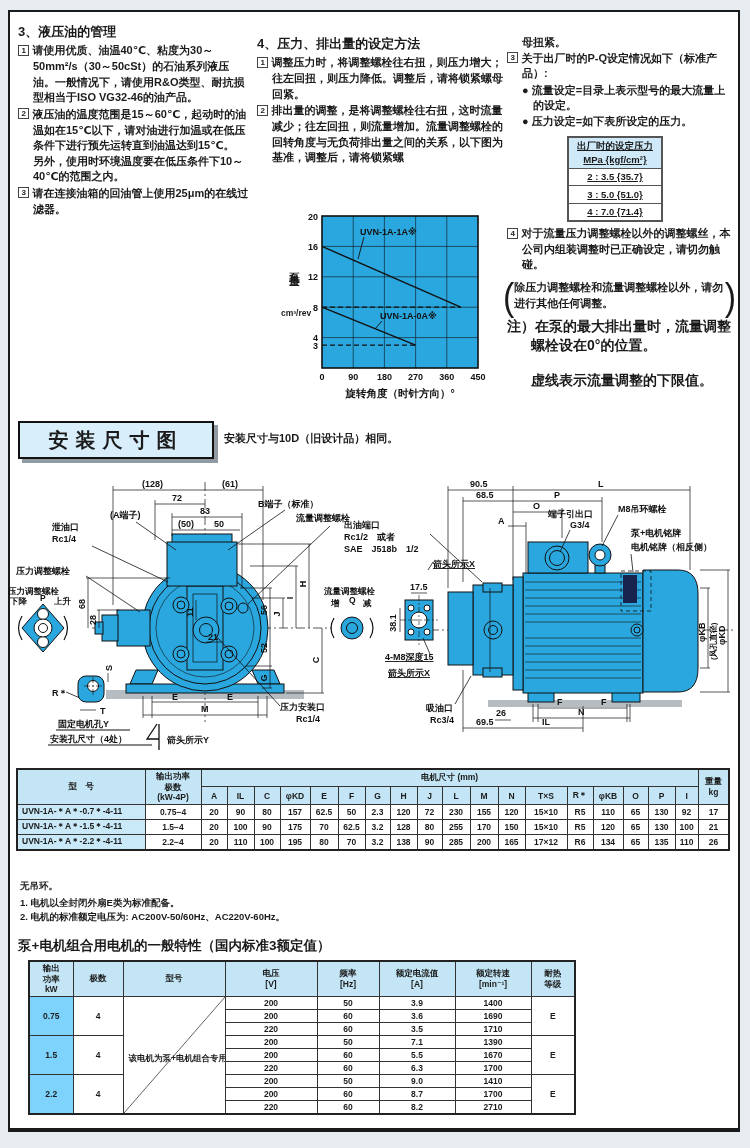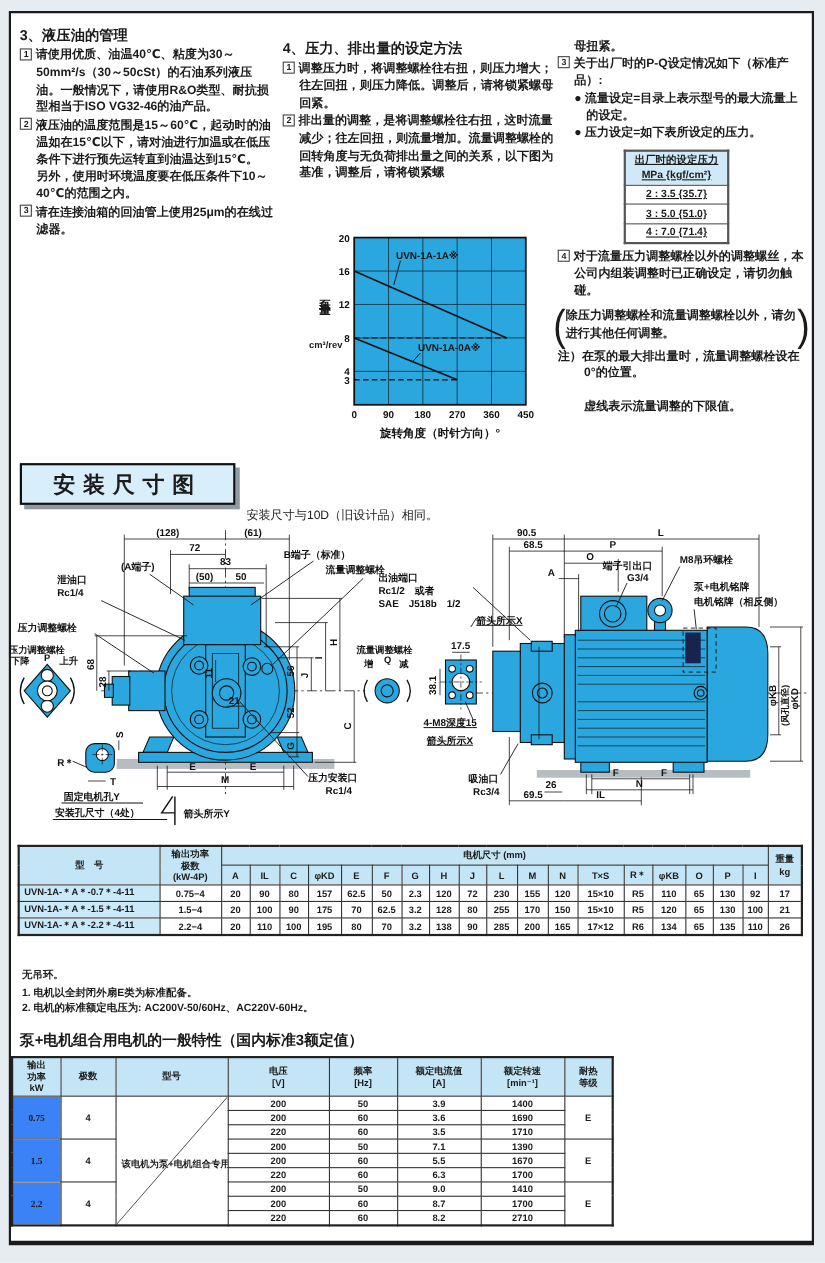--- a/index.html
+++ b/index.html
@@ -8,44 +8,44 @@
   .frame{position:absolute;left:8px;top:10px;width:728px;height:1116px;background:#fff;
          border:2px solid #1b1b1b;border-bottom-width:4px;}
   .abs{position:absolute;}
   
   .col{position:absolute;font-size:11px;font-weight:bold;line-height:1.42;}
   .sec-title{font-size:13px;font-weight:bold;margin-bottom:2px;}
   .item{padding-left:15px;text-indent:-15px;margin-bottom:1px;}
   .nbox{display:inline-block;border:1px solid #444;font-size:8px;line-height:9px;
         padding:0 2.5px;margin-right:3px;text-indent:0;vertical-align:1.5px;}
   .bullet-row{padding-left:26px;text-indent:-11px;}
-  .note-row{padding-left:24px;text-indent:-24px;font-size:11px;line-height:1.35;margin-top:4px;}
+  .note-row{padding-left:24px;text-indent:-24px;font-size:14px;line-height:1.35;margin-top:4px;}
   .paren{display:flex;align-items:center;margin:6px 0 0 -4px;}
   .paren .bp{font-size:34px;font-weight:400;line-height:1;transform:scaleY(1.15);}
   
   .pqtable{border-collapse:collapse;margin:6px 0 4px 60px;border:2px solid #555;text-decoration:underline;}
   .pqtable th,.pqtable td{border:1px solid #555;font-size:9.5px;font-weight:bold;
         text-align:center;padding:1.5px 8px;}
   .pqtable th{background:#cfe9f8;}
   
   .secbar{position:absolute;left:18px;top:421px;width:192px;height:34px;background:#d8eefb;
         border:2.5px solid #111;box-shadow:4px 4px 0 #8f9aa3;display:flex;align-items:center;
         justify-content:center;font-size:20px;font-weight:bold;letter-spacing:7px;}
-  .secbar-note{position:absolute;left:224px;top:431px;font-size:11px;font-weight:normal;margin-top:30px;}
+  .secbar-note{position:absolute;left:224px;top:431px;font-size:11px;font-weight:bold;}
   
   table.dt{border-collapse:collapse;table-layout:fixed;}
   table.dt th,table.dt td{border:1px solid #333;font-size:8.5px;font-weight:bold;
         text-align:center;padding:1px 0;overflow:hidden;white-space:nowrap;}
   table.dt th{background:#c3e5f5;}
   .dt-wrap{position:absolute;left:16px;top:768px;}
   .dt-wrap table{border:2px solid #222;width:714px;}
   #dim-body td:first-child{background:#c9e9f8;text-align:left;padding-left:4px;}
-  .mt-wrap{position:absolute;left:10px;top:960px;}
+  .mt-wrap{position:absolute;left:28px;top:960px;}
   .mt-wrap table{border:2px solid #222;width:546px;}
-  .mt-wrap td.blue{background:#3b82f6;font-family:Liberation Serif, serif;}
+  .mt-wrap td.blue{background:#7dd3fc;}
   td.model-cell{position:relative;vertical-align:middle;}
   .model-note{position:absolute;left:5px;top:56px;width:92px;font-size:8.5px;font-weight:bold;
         text-align:left;line-height:1.35;}
   .diag{position:absolute;left:0;top:0;width:100%;height:100%;}
   .small-heads span{display:block;line-height:1.25;}
   .t2-title{position:absolute;left:18px;top:937px;font-size:13.5px;font-weight:bold;}
   .footnote{position:absolute;left:20px;top:880px;font-size:9.5px;font-weight:bold;}
   .notes{position:absolute;left:20px;top:896px;font-size:9.5px;font-weight:bold;line-height:1.45;}
   
   svg text{font-family:"Liberation Sans","DejaVu Sans",sans-serif;fill:#111;}

